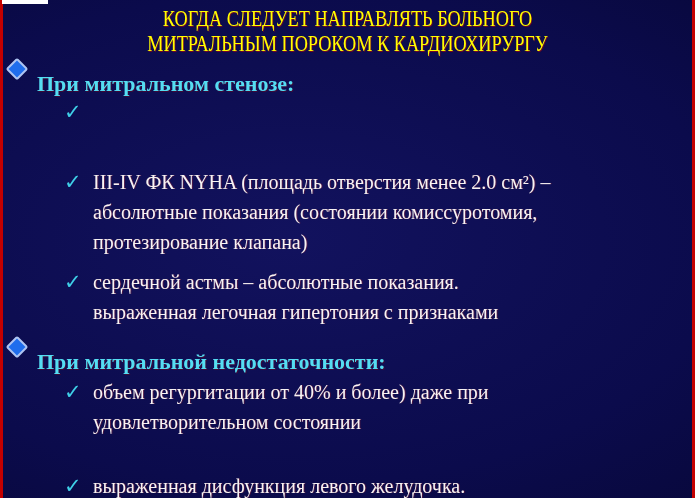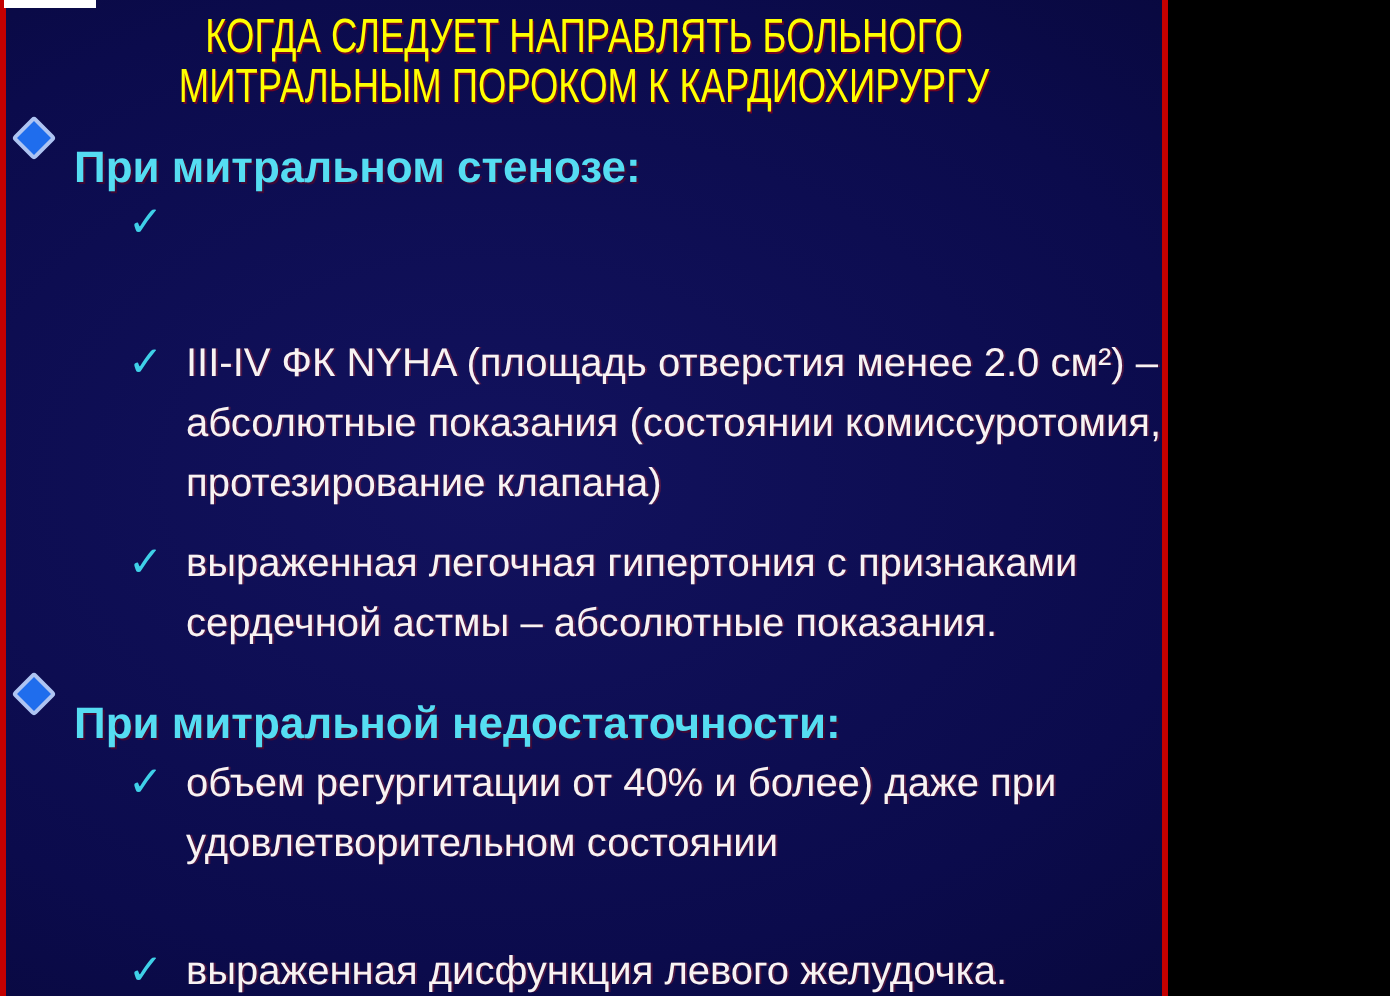--- a/index.html
+++ b/index.html
@@ -1,21 +1,21 @@
 <!DOCTYPE html>
 <html><head>
 <meta charset="utf-8">
 <style>
   html,body{margin:0;padding:0;background:#000;}
   .slide{
     position:relative;
-    width:584px;height:498px;
+    width:695px;height:498px;
     overflow:hidden;
     background:radial-gradient(ellipse 120% 95% at 42% 48%, #12125e 0%, #0b0b4c 52%, #05052c 100%);
-    font-family:Liberation Sans, sans-serif;
+    font-family:Liberation Serif, serif;
   }
   .border-left{position:absolute;left:0;top:0;width:3px;height:498px;background:#c40000;}
   .border-right{position:absolute;right:0;top:0;width:3px;height:498px;background:#c40000;}
   .top-artifact{position:absolute;left:2px;top:0;width:46px;height:4px;background:#ffffff;}
   .title{
     position:absolute;left:3px;right:3px;top:6px;
     text-align:center;color:#ffff00;
     font-size:24px;line-height:25px;font-weight:400;
     text-shadow:1px 1px 0 rgba(200,0,0,.55);
   }
@@ -72,22 +72,22 @@
     <div class="lines">
       <div>III-IV ФК NYHA (площадь отверстия менее 2.0 см²) –</div>
       <div>абсолютные показания (состоянии комиссуротомия,</div>
       <div>протезирование клапана)</div>
     </div>
   </div>
 
   <div class="item" style="top:267px">
     <span class="check">✓</span>
     <div class="lines">
+      <div>сердечной астмы – абсолютные показания.</div>
       <div>выраженная легочная гипертония с признаками</div>
-      <div>сердечной астмы – абсолютные показания.</div>
     </div>
   </div>
 
   <div class="heading" style="top:336px">
     <span class="diamond"></span>
     <span class="htext">При митральной недостаточности:</span>
   </div>
 
   <div class="item" style="top:377px">
     <span class="check">✓</span>

